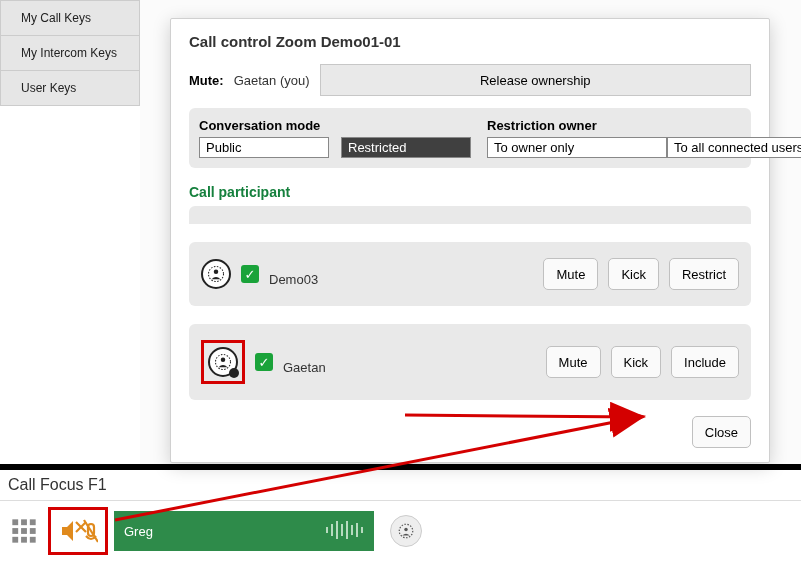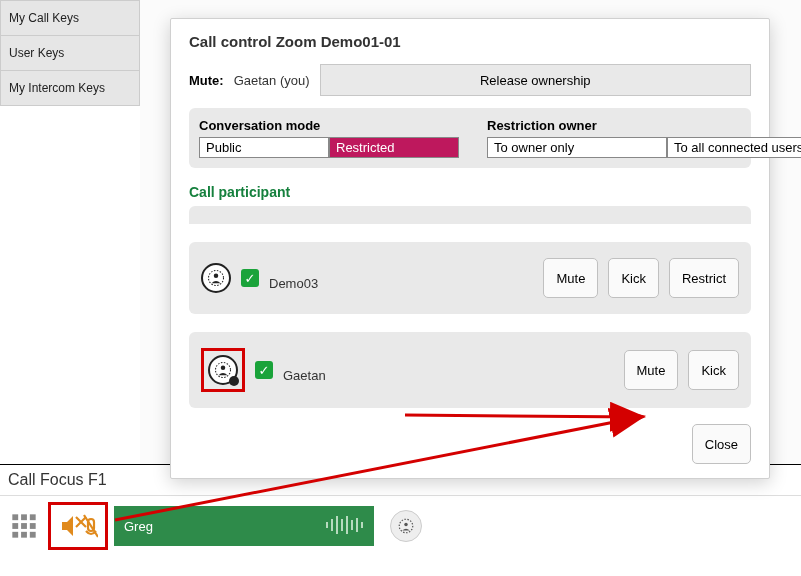--- a/index.html
+++ b/index.html
@@ -13,37 +13,37 @@
     position: relative;
   }
   .root { width: 801px; height: 576px; position: relative; }
   .sidebar {
     position: absolute; left: 0; top: 0;
     width: 140px;
   }
   .side-tab {
     background: #e6e6e6;
     border: 1px solid #ccc;
-    padding: 10px 8px;
+    padding: 10px 20px;
     font-size: 12px;
     color: #222;
     cursor: pointer;
   }
   .side-tab + .side-tab { border-top: none; }
   .main-fade {
     position: absolute; left: 140px; right: 0; top: 0; bottom: 0;
     background: #fbfbfb;
   }
   
   .call-focus {
     position: absolute;
     left: 0; right: 0;
     top: 464px;
     height: 112px;
-    border-top: 1px solid #000000;
+    border-top: 6px solid #000000;
     background: #fff;
   }
   .cf-title {
     font-size: 16px;
     color: #333;
     padding: 6px 8px;
     border-bottom: 1px solid #ddd;
   }
   .cf-row {
     display: flex;
@@ -116,34 +116,35 @@
     border: 1px solid #c7c7c7;
     border-radius: 0;
     cursor: pointer;
     font-size: 13px;
   }
   .gray-panel {
     background: #e9e9e9;
     border-radius: 6px;
     padding: 10px;
   }
-  .mode-cols { display: flex; gap: 28px; align-items: flex-end; }
+  .mode-cols { display: flex; gap: 16px; align-items: flex-end; }
   .mode-head { font-weight: bold; margin-bottom: 4px; }
   .opt-list { display: flex; gap: 0; }
   .opt {
     background: #fff;
     border: 1px solid #888;
     padding: 2px 6px;
     font-size: 13px;
     min-width: 130px;
     cursor: pointer;
   }
   .opt.sel {
-    background: #be185d;
+    background: #404040;
     color: #fff;
+    margin-left: 12px;
   }
   .rf .opt { min-width: 180px; }
   .section-head {
     font-weight: bold; color: #15803d;
     margin: 16px 0 6px 0;
     font-size: 14px;
   }
   .participant-top-spacer {
     height: 18px;
     background: #e9e9e9;
@@ -168,21 +169,21 @@
   .prow .check {
     width: 18px; height: 18px;
     background: #1aa33a;
     border-radius: 3px;
     display: flex; align-items: center; justify-content: center;
     color: #fff; font-size: 13px; line-height: 1;
   }
   .prow .pname { color: #333; margin-top: 10px; }
   .prow .spacer { flex: 1; }
   .pill {
-    height: 40px;
+    height: 32px;
     padding: 0 12px;
     background: #fafafa;
     border: 1px solid #c0c0c0;
     border-radius: 5px;
     cursor: pointer;
     font-size: 13px;
   }
   .prow2-highlight .avwrap {
     border: 3px solid #d40000;
     padding: 4px;
@@ -203,22 +204,22 @@
   }
   
   .anno { position:absolute; left:0; top:0; width:801px; height:576px; pointer-events:none; }
 </style>
 </head>
 <body>
 
 <div class="root">
   <div class="sidebar">
     <div class="side-tab">My Call Keys</div>
+    <div class="side-tab">My Intercom Keys</div>
     <div class="side-tab">User Keys</div>
-    <div class="side-tab">My Intercom Keys</div>
   </div>
 
   <div class="main-fade"></div>
 
   <div class="call-focus">
     <div class="cf-title">Call Focus F1</div>
     <div class="cf-row">
       <div class="cf-apps">
         <svg width="28" height="28" viewBox="0 0 24 24">
           <g fill="#888">
@@ -329,20 +330,21 @@
                 <circle cx="12" cy="9" r="3" fill="#222"></circle>
                 <path d="M6 19 Q12 13 18 19" fill="#222"></path>
               </svg>
           </div>
         </div>
         <div class="check">✓</div>
         <span class="pname">Gaetan</span>
         <span class="spacer"></span>
         <button class="pill">Mute</button>
         <button class="pill">Kick</button>
+        <button class="pill">Include</button>
       </div>
 
       <div class="close-row">
         <button class="pill">Close</button>
       </div>
     </div>
   </div>
 
   <svg class="anno" width="801" height="576">
     <defs>

